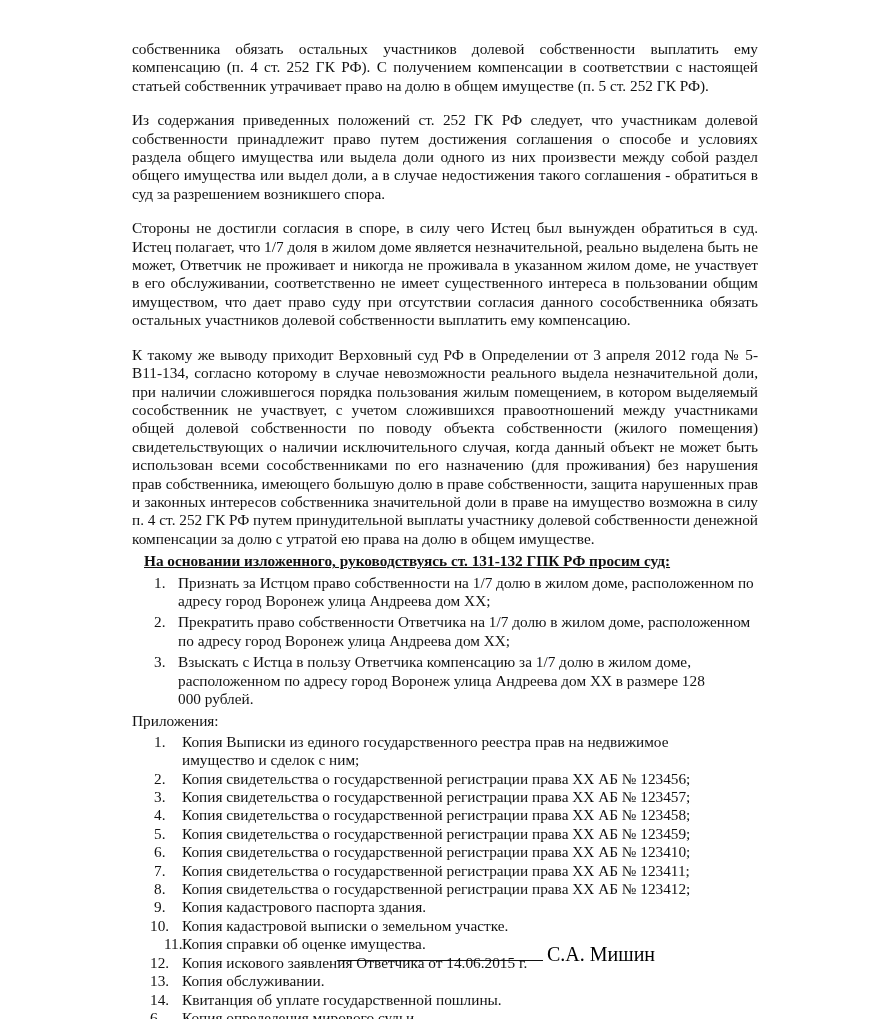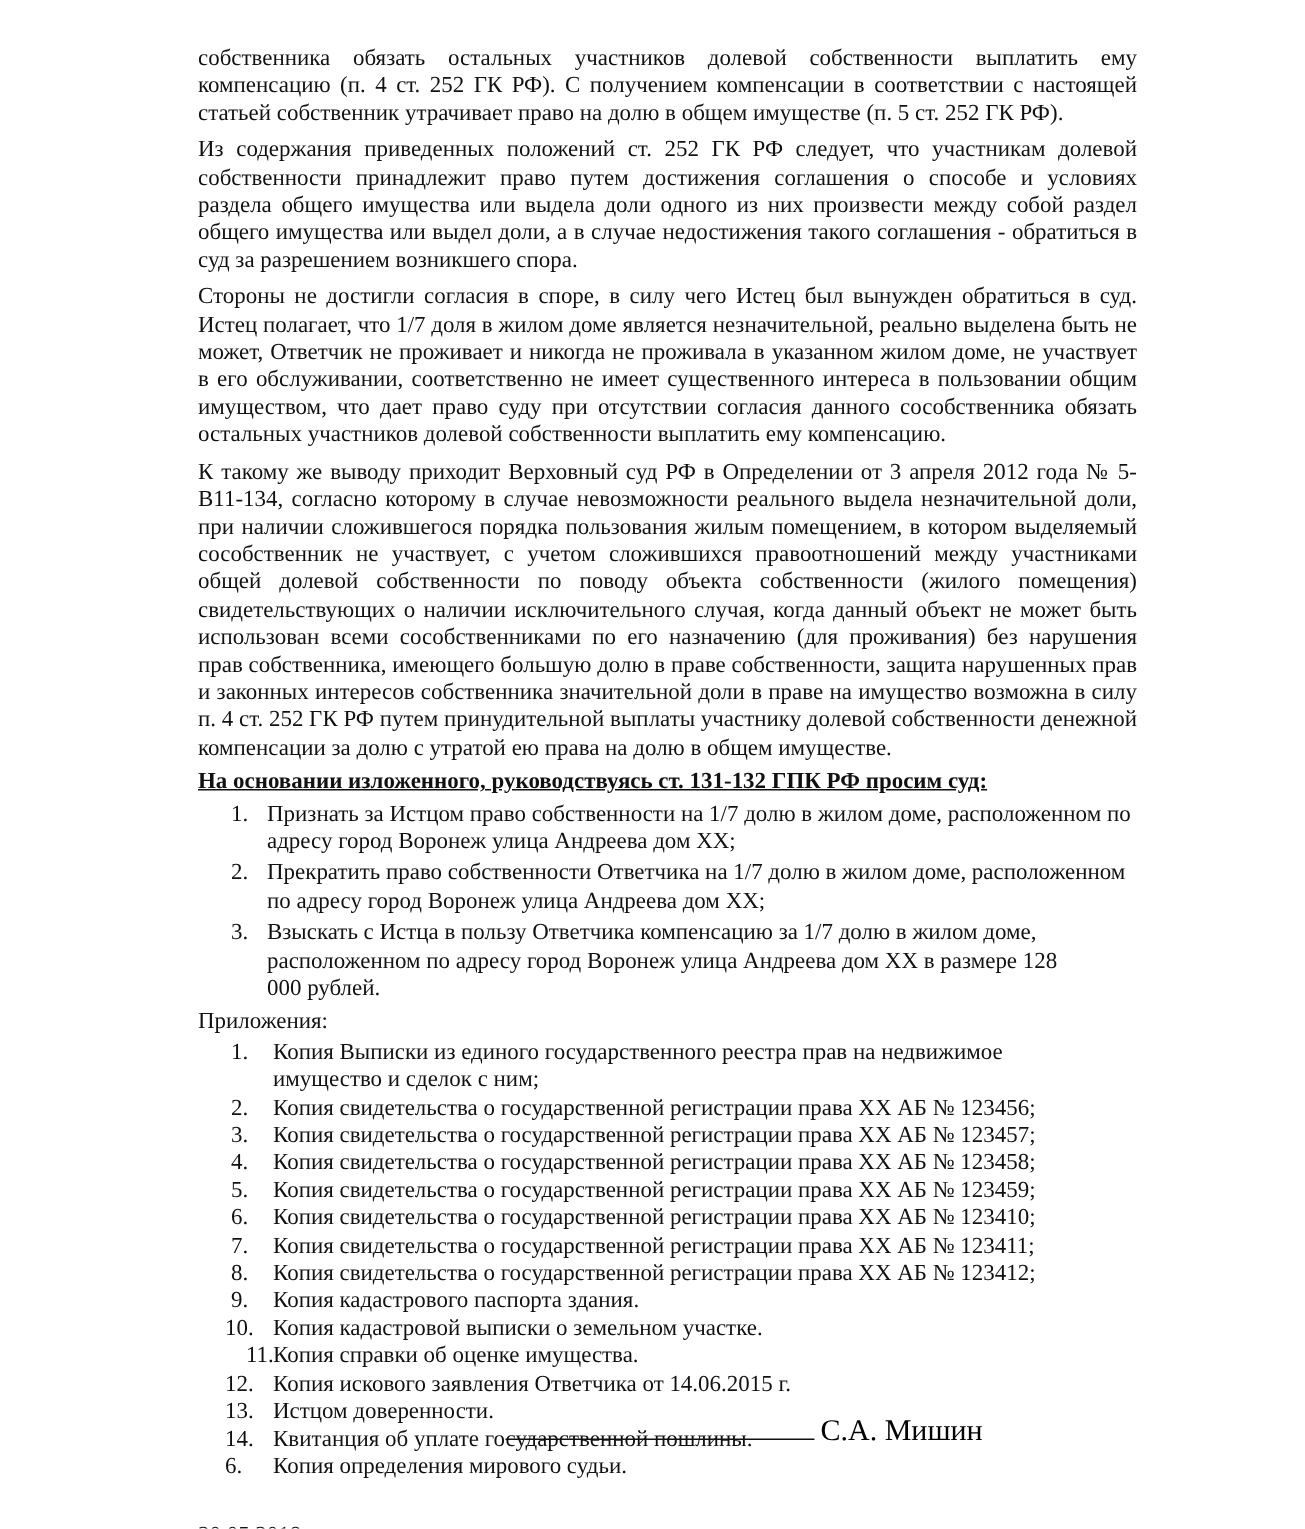--- a/index.html
+++ b/index.html
@@ -2,22 +2,22 @@
 <html><head>
 <meta charset="utf-8">
 <style>
   html, body { margin: 0; padding: 0; background: #ffffff; }
   body { width: 870px; height: 1019px; position: relative; overflow: hidden; }
   .page {
     position: absolute; left: 132px; top: 24px; width: 626px;
     font-family: "Liberation Serif", serif; font-size: 15.3px; line-height: 18.4px;
     color: #111111;
   }
-  .para { text-align: justify; margin: 6px 0 4px 0; }
-  .heading { font-weight: bold; text-decoration: underline; margin: 0 0 3px 0; }
+  .para { text-align: justify; margin: 16px 0 4px 0; }
+  .heading { font-weight: bold; text-decoration: underline; margin: 0 0 3px 12px; }
   ol.req { margin: 0 0 4px 0; padding: 0; list-style: none; }
   ol.req li { position: relative; padding-left: 46px; margin-bottom: 3px; padding-right: 4px; }
   ol.req li .num { position: absolute; left: 22px; width: 20px; }
   .attach-label { margin: 2px 0 0 0; }
   ol.att { margin: 2px 0 0 0; padding: 0; list-style: none; }
   ol.att li { position: relative; padding-left: 50px; }
   ol.att li .num { position: absolute; left: 22px; }
   .date { margin-top: 28px; }
   .sign { position: absolute; left: 337px; top: 945px; width: 420px; font-size: 20px; line-height: 18px; }
   .sign-line { display: inline-block; width: 206px; border-bottom: 1.3px solid #111; height: 14px; vertical-align: baseline; margin-right: 4px; }
@@ -47,21 +47,21 @@
     <li><span class="num">3.</span><span>Копия свидетельства о государственной регистрации права ХХ АБ № 123457;</span></li>
     <li><span class="num">4.</span><span>Копия свидетельства о государственной регистрации права ХХ АБ № 123458;</span></li>
     <li><span class="num">5.</span><span>Копия свидетельства о государственной регистрации права ХХ АБ № 123459;</span></li>
     <li><span class="num">6.</span><span>Копия свидетельства о государственной регистрации права ХХ АБ № 123410;</span></li>
     <li><span class="num">7.</span><span>Копия свидетельства о государственной регистрации права ХХ АБ № 123411;</span></li>
     <li><span class="num">8.</span><span>Копия свидетельства о государственной регистрации права ХХ АБ № 123412;</span></li>
     <li><span class="num">9.</span><span>Копия кадастрового паспорта здания.</span></li>
     <li><span class="num" style="left:18px">10.</span><span>Копия кадастровой выписки о земельном участке.</span></li>
     <li><span class="num" style="left:32px">11.</span><span>Копия справки об оценке имущества.</span></li>
     <li><span class="num" style="left:18px">12.</span><span>Копия искового заявления Ответчика от 14.06.2015 г.</span></li>
-    <li><span class="num" style="left:18px">13.</span><span>Истцом доверенности.</span></li>
+    <li><span class="num" style="left:18px">13.</span><span>Копия обслуживании.</span></li>
     <li><span class="num" style="left:18px">14.</span><span>Квитанция об уплате государственной пошлины.</span></li>
     <li><span class="num" style="left:18px">6.</span><span>Копия определения мирового судьи.</span></li>
   </ol>
 
   <div class="date">30.05.2018</div>
 </div>
 
 <div class="sign">
   <span class="sign-line"></span><span>С.А. Мишин</span>
 </div>

